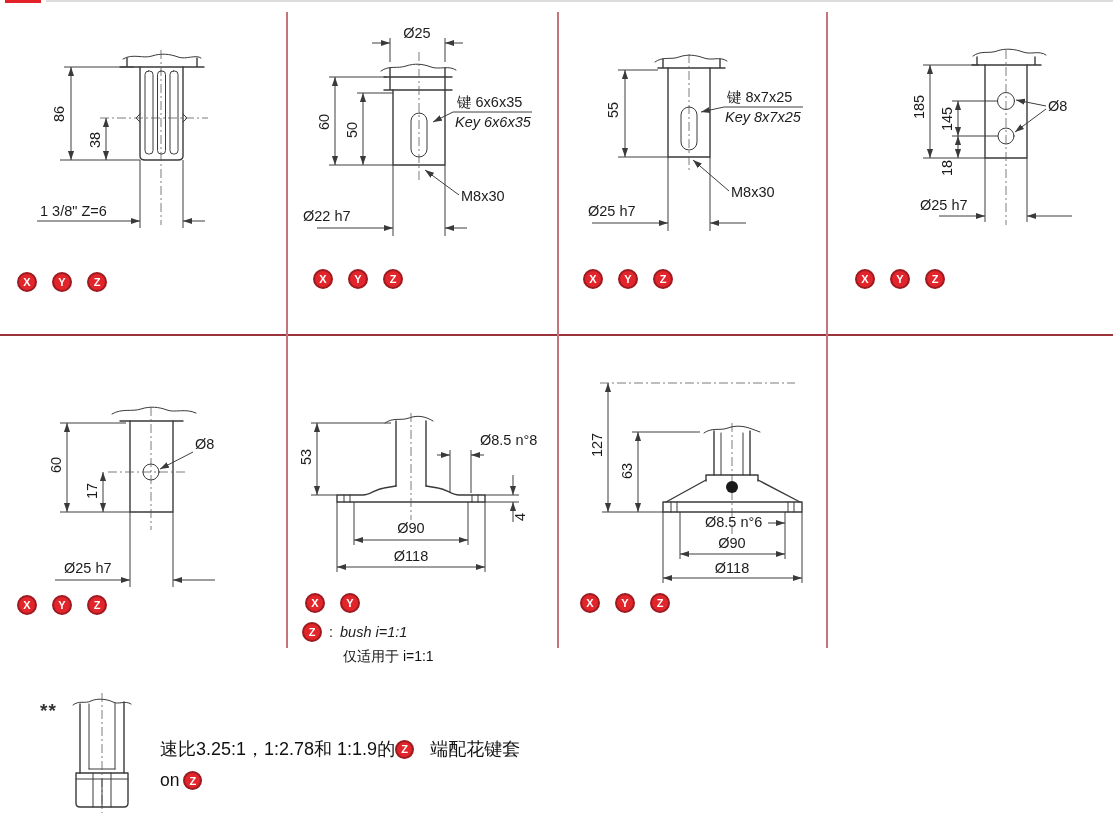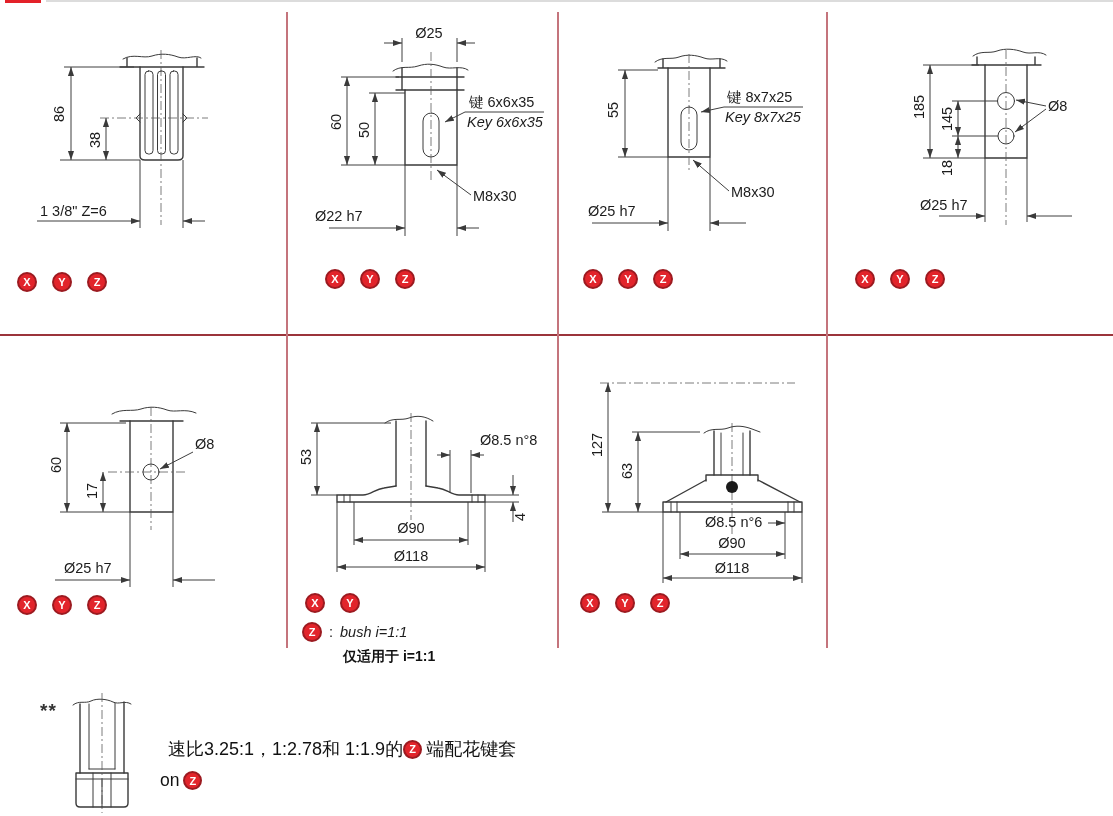--- a/index.html
+++ b/index.html
@@ -13,21 +13,21 @@
   svg .d{fill:none;stroke:#3f3f3f;stroke-width:1;}
   svg .cl{fill:none;stroke:#5a5a5a;stroke-width:0.8;stroke-dasharray:9 3 2 3;}
   svg text{font:14.5px "Liberation Sans","DejaVu Sans",sans-serif;fill:#1c1c1c;}
   svg text.it{font-style:italic;}
   .badges{position:absolute;display:flex;gap:15px;}
   .badge{width:20px;height:20px;border-radius:50%;background:#e2242b;border:2px solid #9c1a20;
          box-sizing:border-box;display:flex;align-items:center;justify-content:center;
          color:#fff;font-size:11px;font-weight:bold;line-height:1;}
   .zrow{position:absolute;display:flex;align-items:center;gap:7px;font-size:14.5px;}
   .zrow .it{font-style:italic;}
-  .caption{position:absolute;font-size:14px;color:#111;font-weight:bold;}
+  .caption{position:absolute;font-size:14px;color:#111;}
   .footnote-line{position:absolute;font-size:17.5px;color:#111;display:flex;align-items:center;}
   .ibadge{display:inline-flex;width:19px;height:19px;border-radius:50%;background:#e2242b;
           border:2px solid #9c1a20;box-sizing:border-box;align-items:center;justify-content:center;
           color:#fff;font-size:11px;font-weight:bold;margin:0 4px;flex:none;}
   .marker2{position:absolute;font-size:19px;font-weight:bold;color:#333;letter-spacing:1px;}
 </style>
 </head>
 <body>
 
 <div id="page">
@@ -72,21 +72,21 @@
       <text transform="rotate(-90 96 130)" x="96" y="134" text-anchor="middle">38</text>
       <text x="40" y="206">1 3/8" Z=6</text>
     </svg>
     <div class="badges" style="left:17px;top:262px">
       <span class="badge">X</span>
       <span class="badge">Y</span>
       <span class="badge">Z</span>
     </div>
   </div>
 
-  <div class="cell" style="left:299px;top:10px;width:273px;height:325px">
+  <div class="cell" style="left:287px;top:10px;width:273px;height:325px">
     <svg width="273" height="250">
       <g>
         <path class="t" d="M94,61 C102,55 110,59 119,56 S136,54 144,57 S162,55 169,60"></path>
         <path class="o" d="M103,58 L103,80 M158,58 L158,80 M97,67 L165,67 M97,80 L165,80"></path>
         <path class="o" d="M106,80 L106,155 L158,155 L158,80"></path>
         <rect class="t" x="124" y="103" width="16" height="44" rx="8"></rect>
       </g>
       <path class="cl" d="M132,42 L132,170"></path>
       <g>
         <path class="d" d="M103,52 L103,28 M158,52 L158,28"></path>
@@ -297,23 +297,23 @@
     <g>
       <path class="t" d="M10,14 C16,9 22,13 28,10 S44,8 50,11 S62,9 68,13"></path>
       <path class="o" d="M17,13 L17,82 M61,11 L61,82"></path>
       <path class="t" d="M26,13 L26,78 M52,12 L52,78 M26,78 L52,78"></path>
       <path class="o" d="M13,82 L65,82 L65,112 Q65,116 61,116 L17,116 Q13,116 13,112 Z"></path>
       <path class="t" d="M13,88 L65,88 M30,82 L30,116 M39,88 L39,116 M48,82 L48,116"></path>
     </g>
     <path class="cl" d="M39,2 L39,122"></path>
   </svg>
 
-  <div class="footnote-line" style="left:168px;top:737px;font-size:18px">
+  <div class="footnote-line" style="left:160px;top:737px;font-size:18px">
     <span>速比3.25:1，1:2.78和 1:1.9的</span>
     <span class="ibadge" style="margin-left:0">Z</span>
-    <span style="">端配花键套</span>
+    <span style="margin-left:12px">端配花键套</span>
   </div>
   <div class="footnote-line" style="left:160px;top:770px">
     <span>on</span>
     <span class="ibadge">Z</span>
   </div>
 
 </div>
 
 </body></html>

